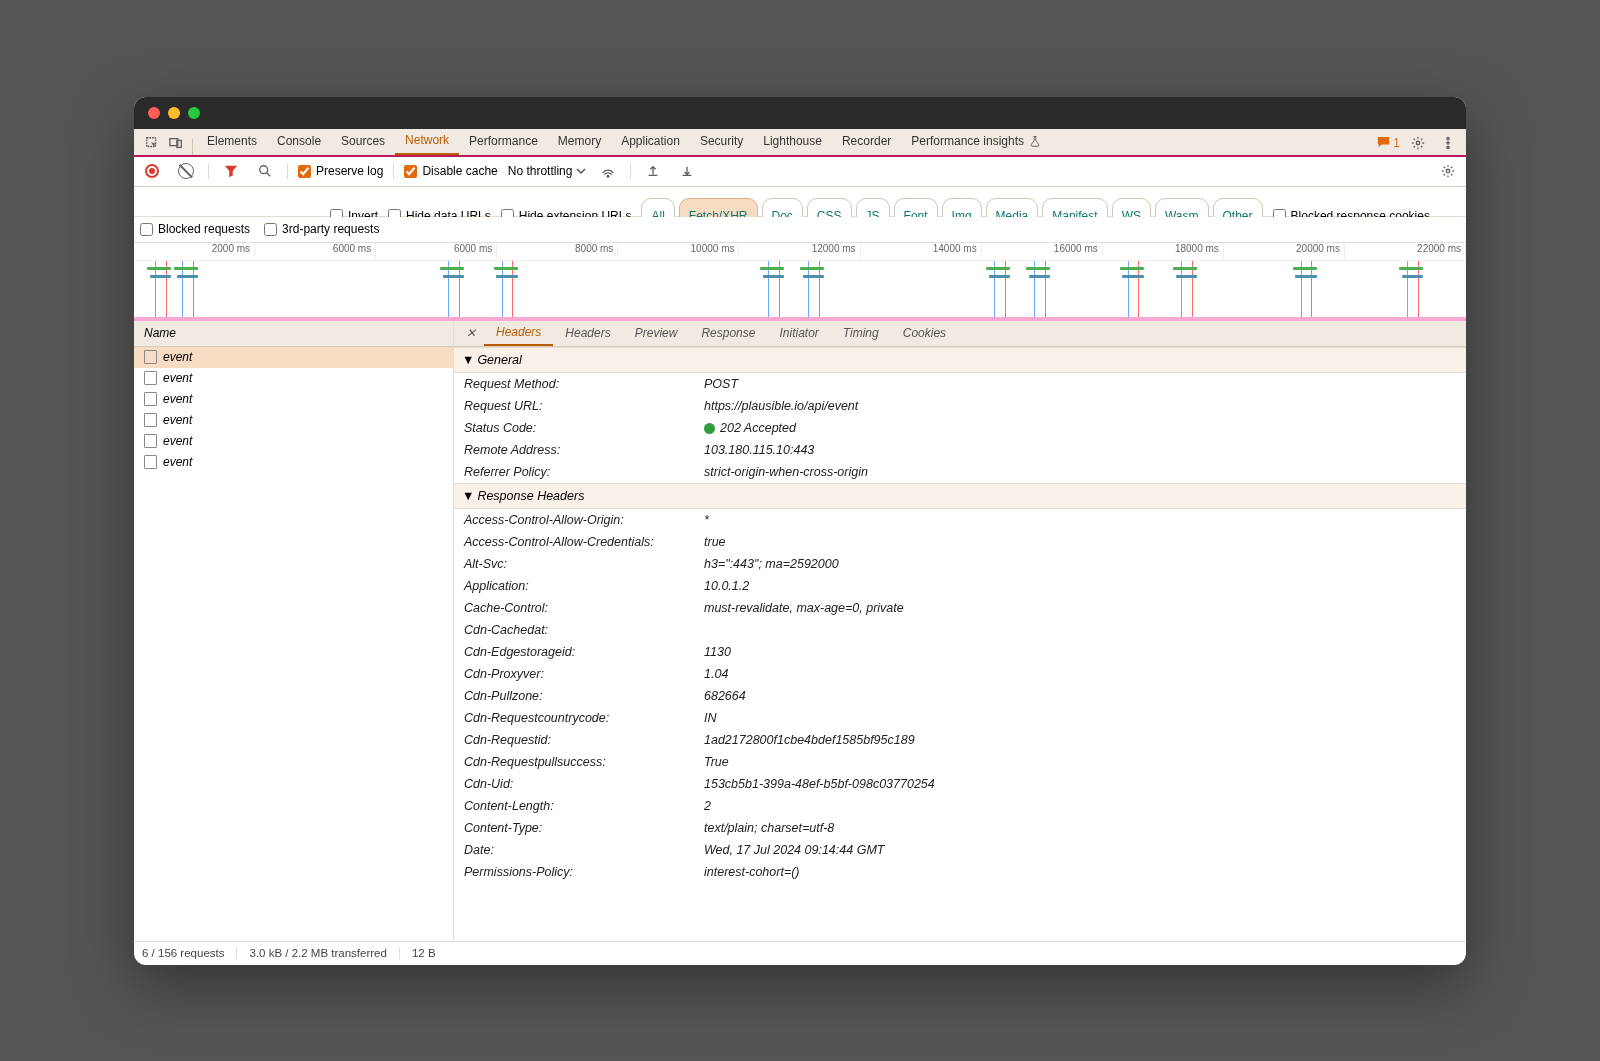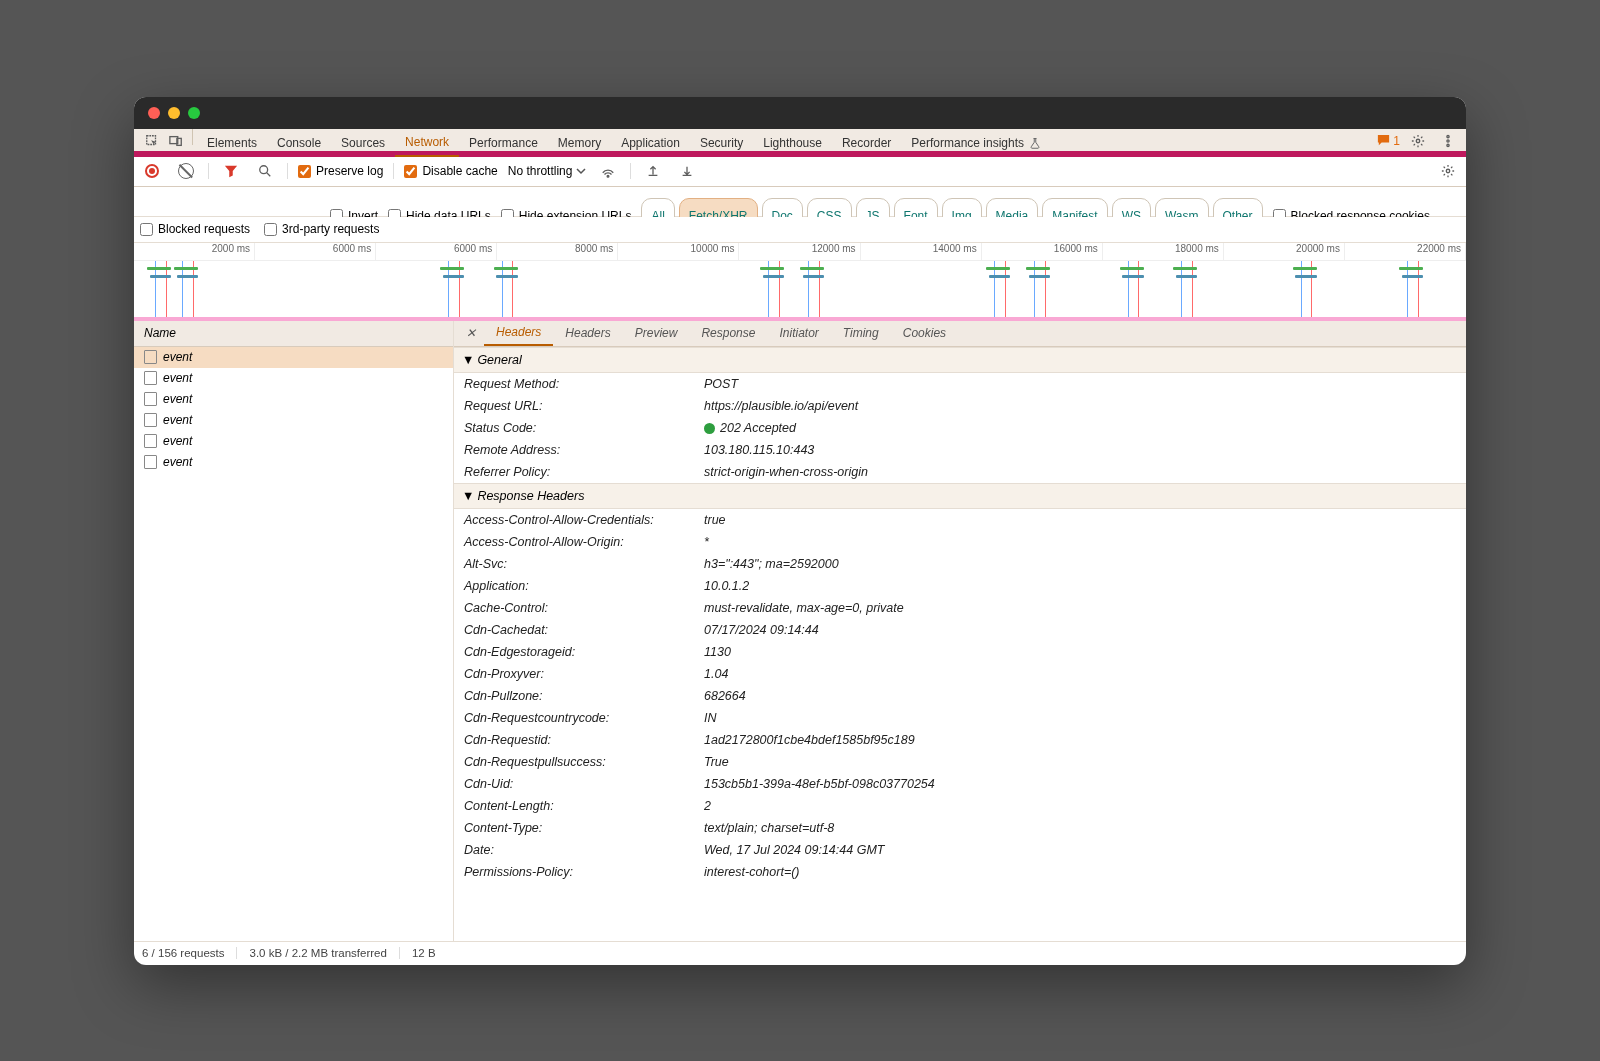--- a/index.html
+++ b/index.html
@@ -4,21 +4,21 @@
 <style>
 * { margin: 0; padding: 0; box-sizing: border-box; font-family: -apple-system, BlinkMacSystemFont, "Segoe UI", Helvetica, Arial, sans-serif; }
 body { background: #555; display: flex; justify-content: center; align-items: center; min-height: 100vh; padding: 20px; }
 .window { width: 1332px; height: 868px; background: #fff; border-radius: 12px; overflow: hidden; box-shadow: 0 20px 60px rgba(0,0,0,0.4); display: flex; flex-direction: column; }
 .titlebar { height: 32px; background: #2a2a2a; display: flex; align-items: center; padding-left: 14px; gap: 8px; }
 .dot { width: 12px; height: 12px; border-radius: 50%; }
 .dot.red { background: #ff5f56; }
 .dot.yellow { background: #ffbd2e; }
 .dot.green { background: #27c93f; }
 
-.tabbar { display: flex; align-items: flex-start; height: 28px; background: #f1eae3; border-bottom: 6px solid #be185d; font-size: 12px; padding: 0 6px; }
+.tabbar { display: flex; align-items: flex-end; height: 28px; background: #f1eae3; border-bottom: 2px solid #be185d; font-size: 12px; padding: 0 6px; }
 .icon-btn { width: 24px; height: 24px; display: flex; align-items: center; justify-content: center; color: #5e5e5e; cursor: default; }
 .tab { padding: 0 10px; height: 28px; display: flex; align-items: center; color: #333; cursor: default; }
 .tab.active { color: #b85c00; border-bottom: 2px solid #b85c00; font-weight: 500; }
 .icon-indicator { margin-left: 5px; }
 .tabbar-right { margin-left: auto; display: flex; align-items: center; gap: 6px; }
 
 .toolbar { display: flex; align-items: center; height: 30px; background: #fff; border-bottom: 1px solid #d8cbbc; font-size: 12px; padding: 0 6px; gap: 10px; }
 .toolbar .ring { width: 14px; height: 14px; border: 2px solid #d9392b; border-radius: 50%; position: relative; }
 .toolbar .ring::after { content:''; position:absolute; inset:2px; border-radius:50%; background:#d9392b; }
 .toolbar .crossed { width: 16px; height: 16px; border: 1.5px solid #666; border-radius: 50%; position: relative; }
@@ -398,42 +398,41 @@
           <div class="kv">
             <div class="k">Remote Address:</div>
             <div class="v">103.180.115.10:443</div>
           </div>
           <div class="kv">
             <div class="k">Referrer Policy:</div>
             <div class="v">strict-origin-when-cross-origin</div>
           </div>
           <div class="sec-head"><span>▼</span>Response Headers</div>
           <div class="kv">
+            <div class="k">Access-Control-Allow-Origin:</div>
+            <div class="v">*</div>
+          </div>
+          <div class="kv">
             <div class="k">Access-Control-Allow-Credentials:</div>
             <div class="v">true</div>
           </div>
           <div class="kv">
-            <div class="k">Access-Control-Allow-Origin:</div>
-            <div class="v">*</div>
-          </div>
-          <div class="kv">
             <div class="k">Alt-Svc:</div>
             <div class="v">h3=":443"; ma=2592000</div>
           </div>
           <div class="kv">
             <div class="k">Application:</div>
             <div class="v">10.0.1.2</div>
           </div>
           <div class="kv">
             <div class="k">Cache-Control:</div>
             <div class="v">must-revalidate, max-age=0, private</div>
           </div>
           <div class="kv">
             <div class="k">Cdn-Cachedat:</div>
-            <div class="v">07/17/2024 09:14:44</div>
           </div>
           <div class="kv">
             <div class="k">Cdn-Edgestorageid:</div>
             <div class="v">1130</div>
           </div>
           <div class="kv">
             <div class="k">Cdn-Proxyver:</div>
             <div class="v">1.04</div>
           </div>
           <div class="kv">

